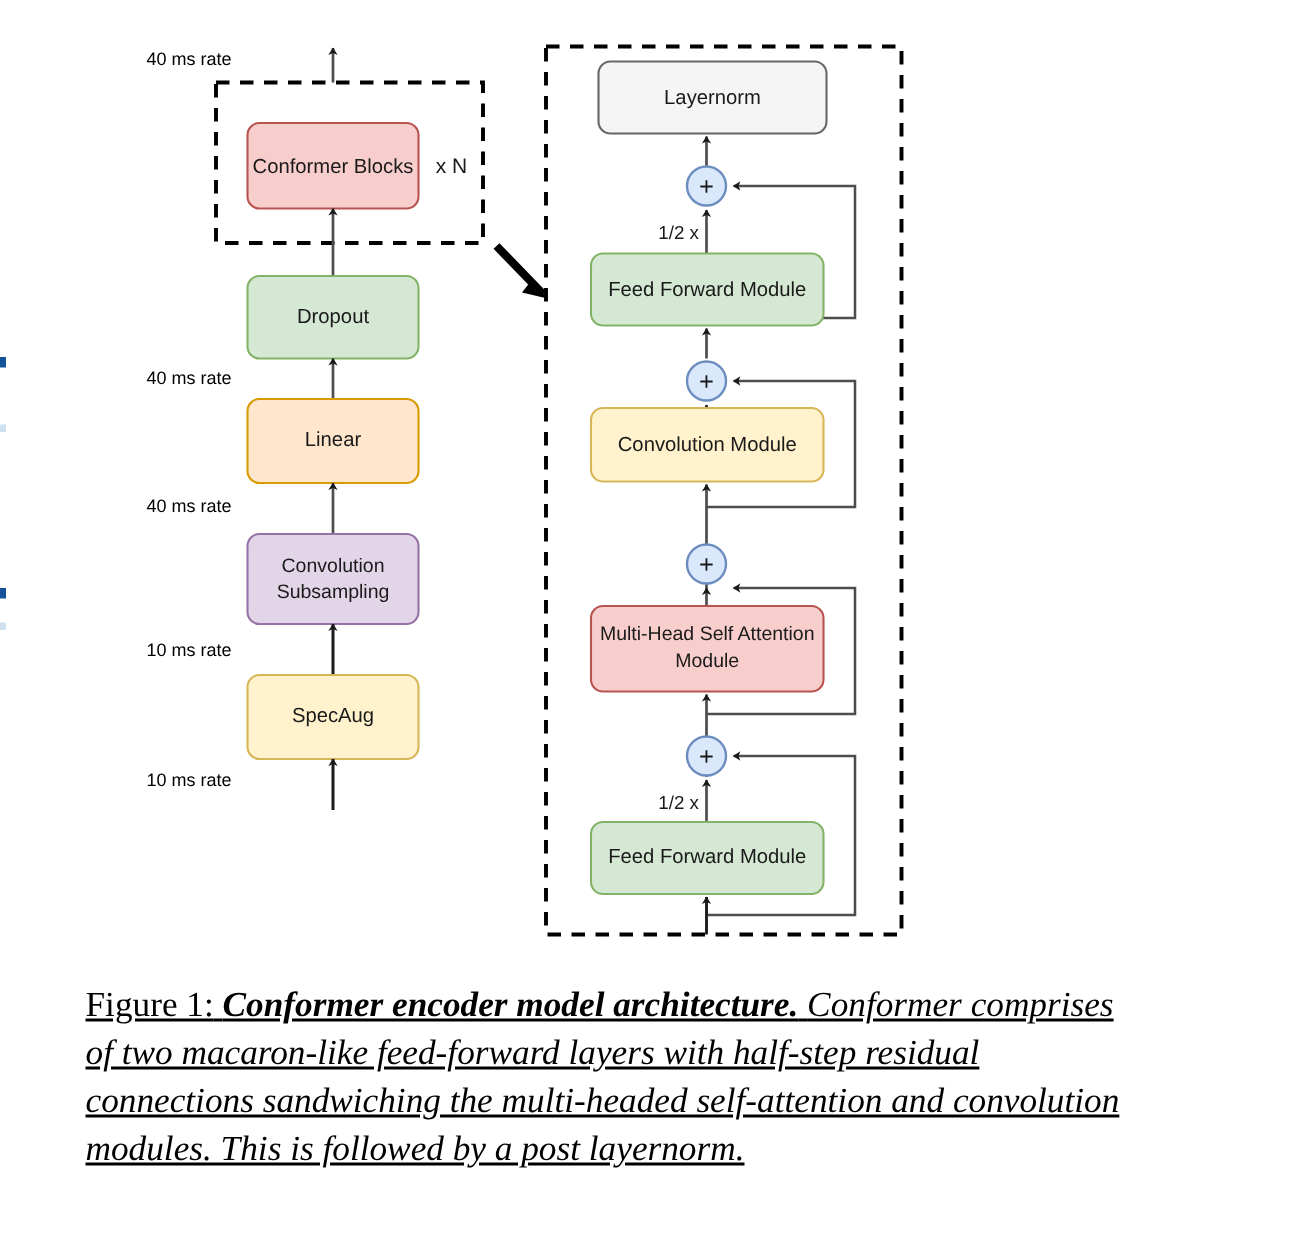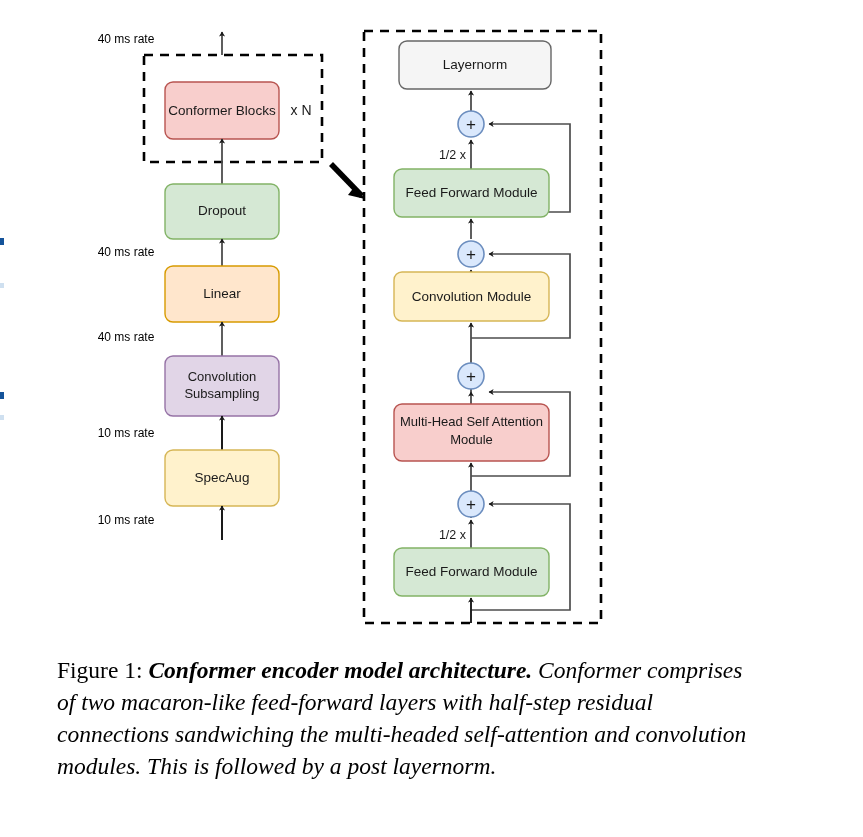--- a/index.html
+++ b/index.html
@@ -77,20 +77,21 @@
   #caption {
     position: absolute;
     left: 57px;
     top: 655px;
     width: 692px;
     font-family: "Liberation Serif", serif;
     font-size: 23.5px;
     line-height: 1.36;
     color: #000000;
     text-align: left;
+    text-decoration: underline;
   }
   #caption .cap-figno {
     font-style: normal;
     font-weight: normal;
   }
   #caption .cap-bold {
     font-style: italic;
     font-weight: bold;
   }
   #caption .cap-body {

